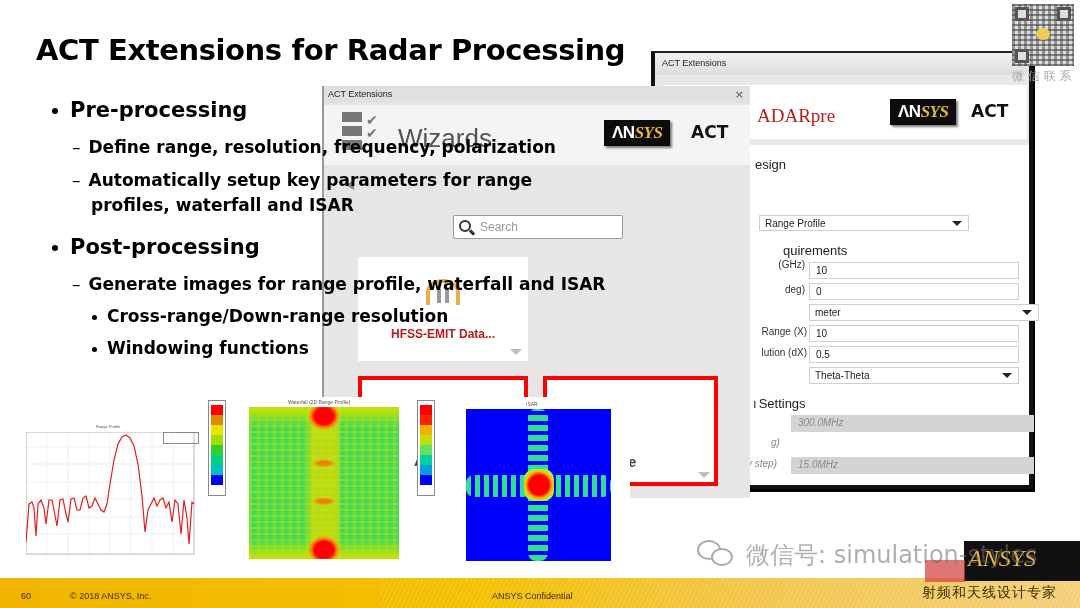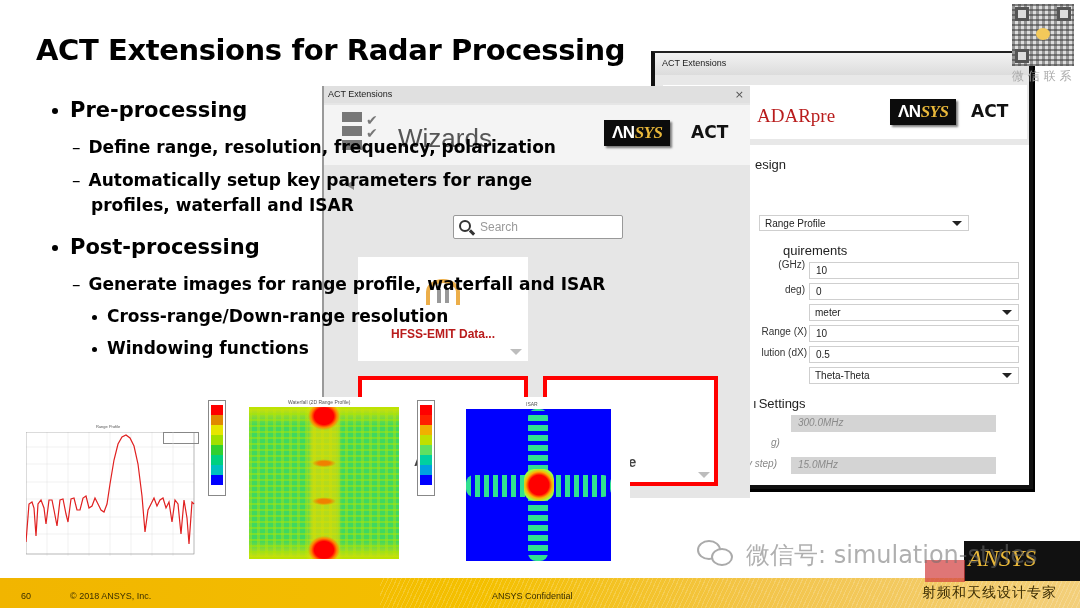--- a/index.html
+++ b/index.html
@@ -30,21 +30,21 @@
   .win2 { left: 651px; top: 51px; width: 382px; height: 438px; background: #e8e8e8; border: 4px solid #111; border-top: 2px solid #222; z-index: 8; box-shadow: 2px 3px 0 #000; }
   .win2-title { left: 0; top: 0; width: 100%; height: 22px; background: linear-gradient(#f2f2f2, #dcdcdc); font-size: 9px; font-family: "Liberation Sans", sans-serif; padding: 5px 7px; color: #222; }
   .win2-head { left: 8px; top: 32px; width: 364px; height: 54px; background: #fff; }
   .win2-body { left: 8px; top: 92px; width: 366px; height: 340px; background: #fff; }
   .adar { left: 94px; top: 20px; font-size: 19px; font-family: Liberation Serif, serif; color: #b91c1c; }
   .sect { font-size: 13px; font-family: "Liberation Sans", sans-serif; color: #222; }
   .sel { width: 210px; height: 16px; border: 1px solid #cfcfcf; background: #fff; font-size: 10px; font-family: "Liberation Sans", sans-serif; padding: 2px 5px; color: #222; }
   .sel .arr { position: absolute; right: 6px; top: 5px; width: 0; height: 0; border-left: 5px solid transparent; border-right: 5px solid transparent; border-top: 5px solid #222; }
   .inp { width: 210px; height: 17px; border: 1px solid #cfcfcf; background: #fff; font-size: 10px; font-family: "Liberation Sans", sans-serif; padding: 2px 6px; color: #222; }
   .lbl { font-size: 10px; font-family: "Liberation Sans", sans-serif; color: #333; text-align: right; }
-  .ro { width: 205px; height: 17px; background: #d4d4d4; font-size: 10px; font-style: italic; font-family: "Liberation Sans", sans-serif; padding: 2px 7px; color: #8a8a8a; }
+  .ro { width: 243px; height: 17px; background: #d4d4d4; font-size: 10px; font-style: italic; font-family: "Liberation Sans", sans-serif; padding: 2px 7px; color: #8a8a8a; }
   .lbl-i { font-size: 10px; font-style: italic; font-family: "Liberation Sans", sans-serif; color: #888; }
 
   
   .logo { height: 26px; background: #0c0c0c; box-shadow: 2px 2px 2px rgba(0,0,0,.5); color: #e9b83a; font-family: "Liberation Serif", serif; font-style: italic; font-weight: bold; font-size: 17px; padding: 3px 8px; letter-spacing: -0.5px; }
   .logo .w { color: #fff; font-style: normal; font-family: "Liberation Sans", sans-serif; font-weight: bold; }
   .act { font-family: "DejaVu Sans", sans-serif; font-weight: bold; font-size: 17px; color: #111; }
 
   
   .win1 { left: 322px; top: 86px; width: 428px; height: 412px; background: #e6e6e6; border-left: 2px solid #9a9a9a; z-index: 10; }
   .win1-title { left: 0; top: 0; width: 100%; height: 17px; background: #e0e0e0; font-size: 9px; font-family: "Liberation Sans", sans-serif; padding: 3px 4px; color: #222; }
@@ -93,21 +93,21 @@
     <div class="abs sel" style="left:96px;top:70px;"><span>Range Profile</span><span class="arr"></span></div>
 
     <div class="abs sect" style="left:88px;top:98px;margin-left:32px;">quirements</div>
 
     <div class="abs lbl" style="left:60px;top:114px;width:82px;">(GHz)</div>
     <div class="abs inp" style="left:146px;top:117px;">10</div>
 
     <div class="abs lbl" style="left:60px;top:139px;width:82px;">deg)</div>
     <div class="abs inp" style="left:146px;top:138px;">0</div>
 
-    <div class="abs sel" style="left:146px;top:159px;width:210px;height:17px;"><span>meter</span><span class="arr"></span></div>
+    <div class="abs sel" style="left:146px;top:159px;width:230px;height:17px;"><span>meter</span><span class="arr"></span></div>
 
     <div class="abs lbl" style="left:40px;top:181px;width:104px;">Range (X)</div>
     <div class="abs inp" style="left:146px;top:180px;">10</div>
 
     <div class="abs lbl" style="left:40px;top:202px;width:104px;">lution (dX)</div>
     <div class="abs inp" style="left:146px;top:201px;">0.5</div>
 
     <div class="abs sel" style="left:146px;top:222px;width:210px;height:17px;"><span>Theta-Theta</span><span class="arr"></span></div>
 
     <div class="abs sect" style="left:90px;top:251px;"><span style="margin-right:2px;">ı</span><span>Settings</span></div>

